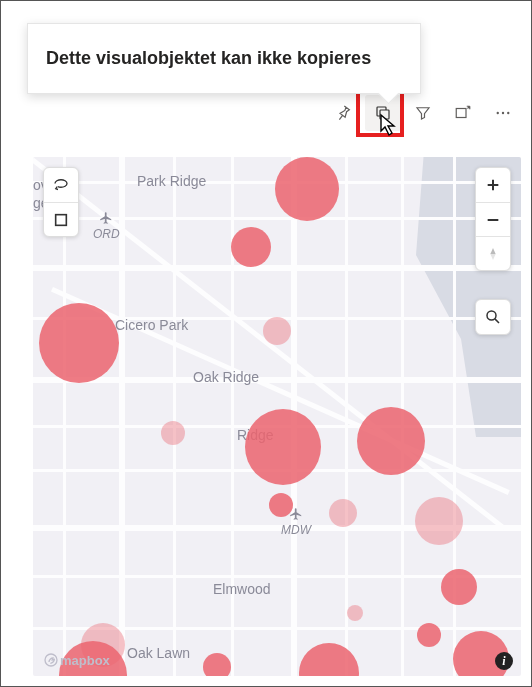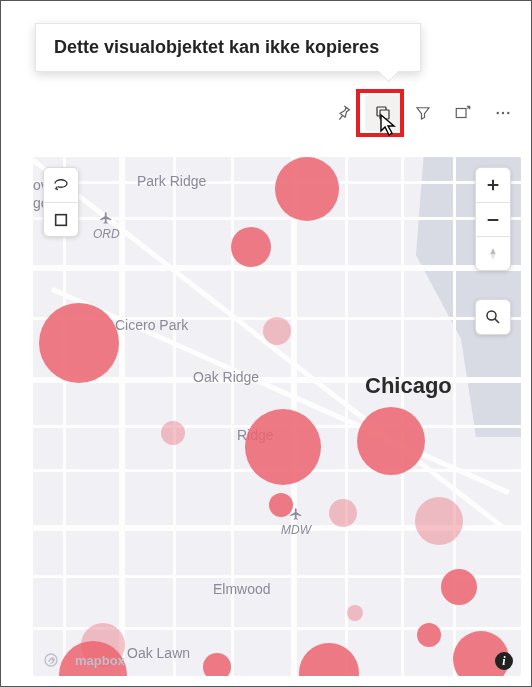--- a/index.html
+++ b/index.html
@@ -7,26 +7,26 @@
     font-family: "Segoe UI", Arial, sans-serif;
     background: #fff;
     width: 532px;
     height: 687px;
     position: relative;
     border: 1px solid #555;
   }
   .tooltip {
     position: absolute;
     top: 22px;
-    left: 34px;
+    left: 26px;
     right: 110px;
     background: #fff;
     border: 1px solid #e5e5e5;
     box-shadow: 0 3px 10px rgba(0,0,0,0.15);
-    padding: 13px 18px;
+    padding: 24px 18px;
     font-size: 18px;
     font-weight: 600;
     color: #252423;
     z-index: 20;
   }
   .tooltip::after {
     content: "";
     position: absolute;
     bottom: -8px;
     right: 24px;
@@ -154,21 +154,21 @@
   .ctrl-right2 { top: 142px; right: 10px; }
   .attrib {
     position: absolute;
     bottom: 8px;
     left: 10px;
     color: #bfbecb;
     font-size: 13px;
     font-weight: 600;
     display: flex;
     align-items: center;
-    gap: 16px;
+    gap: 1px;
   }
   .info {
     position: absolute;
     bottom: 6px;
     right: 8px;
     width: 18px; height: 18px;
     border-radius: 50%;
     background: #222;
     color: #fff;
     font-size: 12px;
@@ -248,21 +248,20 @@
   <div class="road v" style="left:420px"></div>
 
   <div class="road" style="top:0;left:0;width:600px;height:5px;transform:rotate(38deg);transform-origin:0 0"></div>
   <div class="road" style="top:130px;left:20px;width:500px;height:5px;transform:rotate(24deg);transform-origin:0 0"></div>
 
   <div class="label" style="top:20px;left:0">ove</div>
   <div class="label" style="top:38px;left:0">ge</div>
   <div class="label" style="top:16px;left:104px">Park Ridge</div>
   <div class="label" style="top:160px;left:82px">Cicero Park</div>
   <div class="label" style="top:212px;left:160px">Oak Ridge</div>
-  <div class="label big" style="top:216px;left:332px">Chicago</div>
   <div class="label" style="top:270px;left:204px">Ridge</div>
   <div class="label" style="top:424px;left:180px">Elmwood</div>
   <div class="label" style="top:488px;left:94px">Oak Lawn</div>
 
   <div class="airport" style="top:54px;left:60px">
     <svg width="14" height="14" viewBox="0 0 24 24" fill="#8a8a98">
         <path d="M21 16v-2l-8-5V3.5a1.5 1.5 0 0 0-3 0V9l-8 5v2l8-2.5V19l-2 1.5V22l3.5-1 3.5 1v-1.5L13 19v-5.5l8 2.5z"></path>
       </svg>
     <span>ORD</span>
   </div>

